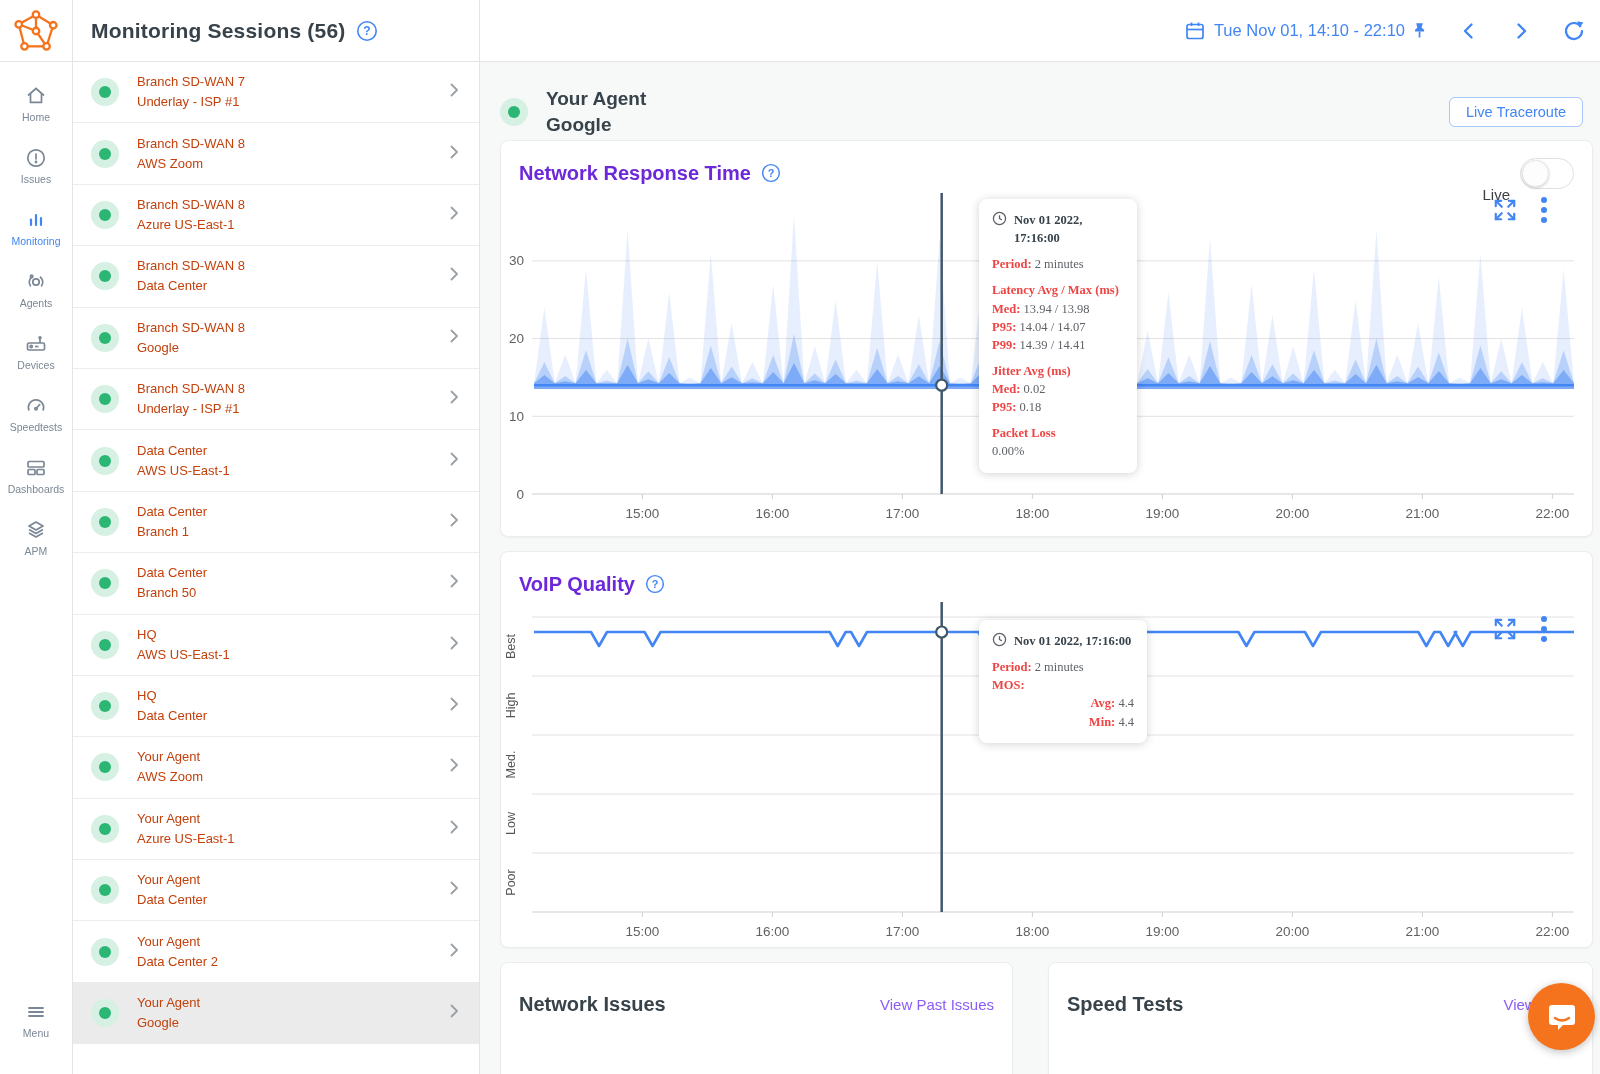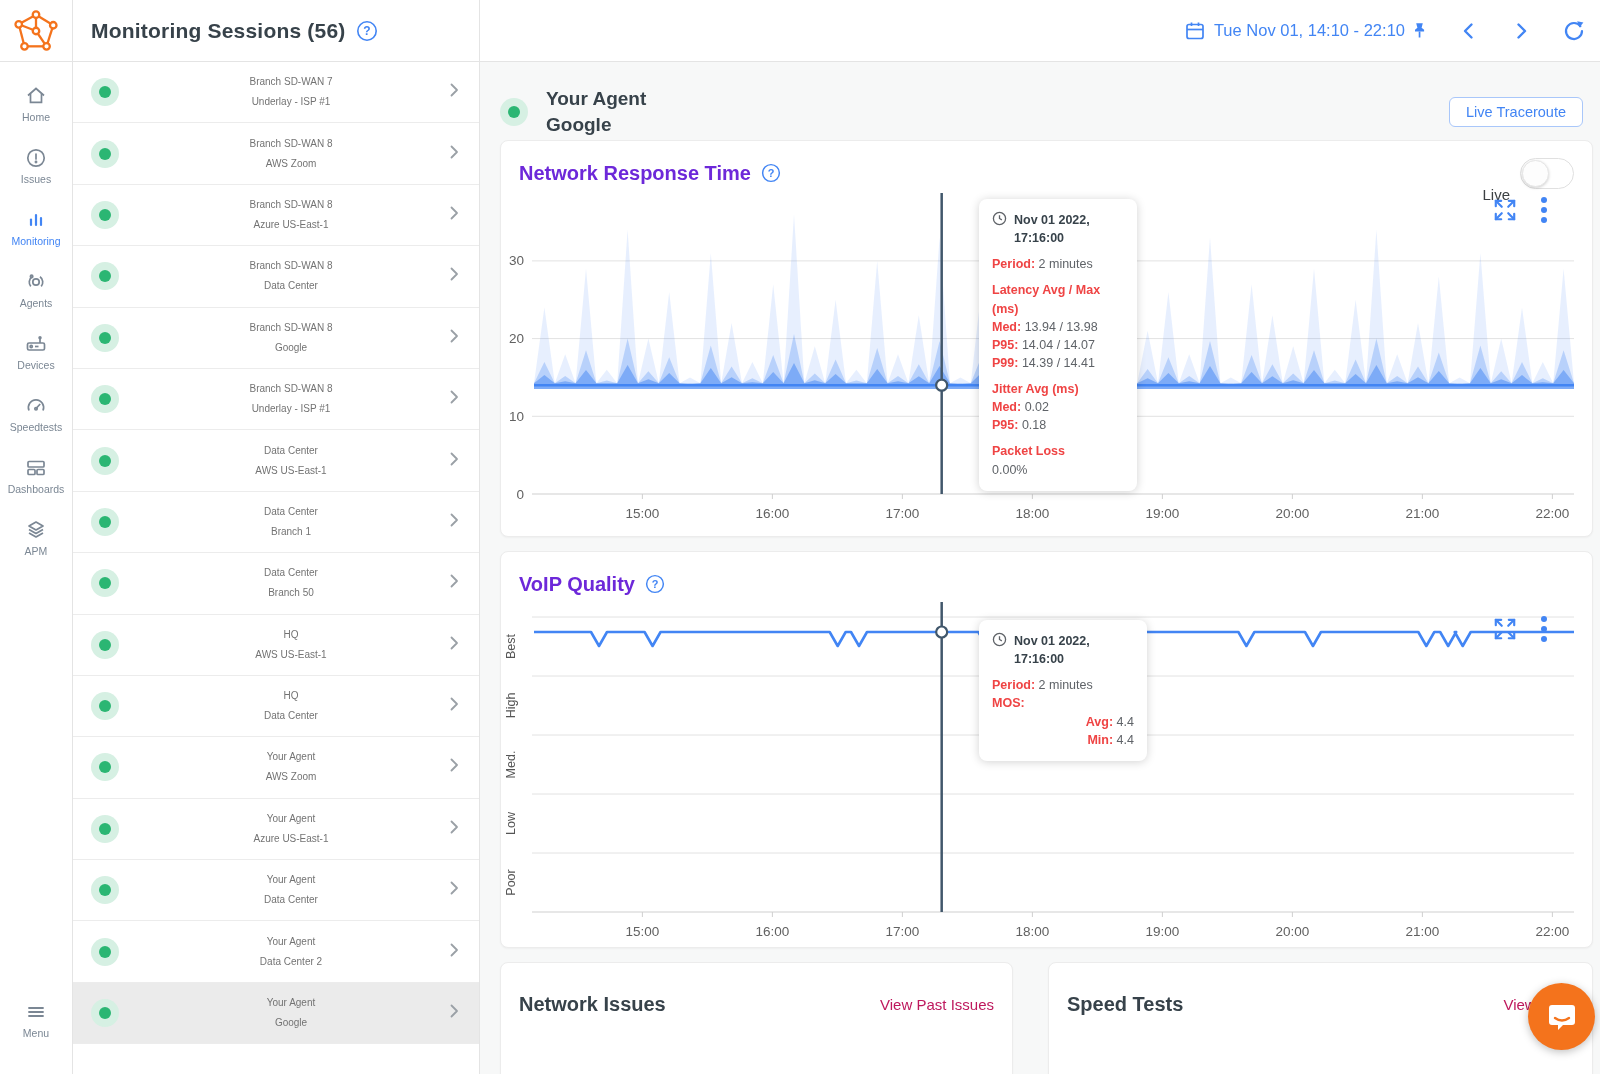--- a/index.html
+++ b/index.html
@@ -29,21 +29,21 @@
   .rail-item.active svg { stroke:#4285f4; }
   .rail-spacer { flex:1; }
 
   
   .sessions { grid-row:2; grid-column:2; border-right:1px solid #e4e4e4; overflow:hidden; background:#fff; }
   .session-row { height:61.4px; display:flex; align-items:center; padding:0 16px 0 18px; border-bottom:1px solid #ececec; cursor:pointer; }
   .session-row.selected { background:#ebebeb; }
   .dot-wrap { width:28px; height:28px; border-radius:50%; background:#d6f0e3; display:flex; align-items:center; justify-content:center; flex:0 0 28px; }
   .dot { width:12px; height:12px; border-radius:50%; background:#2bb673; }
   .session-text { margin-left:18px; flex:1; }
-  .session-text .l1, .session-text .l2 { font-size:10px; color:#737373; line-height:20px;text-align:center; }
+  .session-text .l1, .session-text .l2 { font-size:13px; color:#c2410c; line-height:20px; }
   .chev { color:#9aa0a6; flex:0 0 auto; }
 
   
   .main { grid-row:2; grid-column:3; background:#f7f8f8; padding:0 7px 0 20px; overflow:hidden; }
   .agent-header { display:flex; align-items:center; margin-top:22px; height:56px; }
   .agent-name { margin-left:18px; font-size:19px; font-weight:700; color:#37424a; line-height:26px; flex:1; }
   .btn-outline { background:#fff; border:1px solid #a9c7fa; color:#4285f4; font-size:14.5px; padding:6px 16px; border-radius:6px; cursor:pointer; margin-right:10px; font-family:inherit; }
 
   .card { background:#fff; border:1px solid #ececec; border-radius:8px; box-shadow:0 1px 2px rgba(0,0,0,.04); }
   .chart-card { width:1093px; padding:14px 18px 10px; margin-bottom:14px; }
@@ -54,35 +54,35 @@
   .toggle { width:54px; height:31px; border:1px solid #e0e0e0; background:#fff; border-radius:16px; position:relative; cursor:pointer; }
   .knob { position:absolute; left:1px; top:1px; width:27px; height:27px; border-radius:50%; background:#fdfdfd; border:1px solid #e6e6e6; box-shadow:0 1px 3px rgba(0,0,0,.18); }
 
   .chart-wrap { position:relative; }
   .chart-wrap svg { overflow:visible; display:block; }
   .chart-icons { position:absolute; right:26px; display:flex; align-items:center; gap:22px; z-index:3; }
   .icons-nrt { top:5px; }
   .icons-voip { top:13px; }
   .chart-icons .ci { cursor:pointer; display:flex; }
 
-  .tooltip { position:absolute; background:#fff; border-radius:8px; box-shadow:0 1px 10px rgba(0,0,0,.18); padding:12px 13px; font-size:12.5px; color:#5f6368; line-height:1.45; z-index:5; }
+  .tooltip { position:absolute; background:#fff; border-radius:8px; box-shadow:0 1px 10px rgba(0,0,0,.18); padding:12px 13px; font-size:12.5px; color:#5f6368; line-height:1.45; z-index:5;font-family:Liberation Serif, serif; }
   .tooltip b { color:#ef4444; }
   .tt-time { display:flex; gap:7px; color:#37424a; font-weight:700; margin-bottom:8px; }
   .tt-sec { margin-top:8px; }
   .tt-ind { padding-left:12px;text-align:right; }
   .tt-nrt { left:460px; top:8px; width:158px; }
   .tt-voip { left:460px; top:18px; width:168px; }
 
   .bottom-row { display:flex; gap:35px; }
   .bottom-card { height:140px; padding:16px 18px; }
   .bc-left { flex:0 0 513px; }
   .bc-right { flex:0 0 545px; }
   .bc-head { display:flex; align-items:center; justify-content:space-between; margin-top:14px; }
   .bc-title { font-size:20px; font-weight:700; color:#37424a; }
-  .bc-link { color:#be185d; font-size:15px; cursor:pointer; }
+  .bc-link { color:#8b5cf6; font-size:15px; cursor:pointer; }
 
   .chat-bubble { position:fixed; left:1528px; top:983px; width:67px; height:67px; border-radius:50%; background:#f4731c; display:flex; align-items:center; justify-content:center; box-shadow:0 2px 8px rgba(0,0,0,.25); cursor:pointer; z-index:9; }
 
   .help { cursor:pointer; display:flex; }
 </style>
 </head>
 <body>
 
 <div class="app">
 

